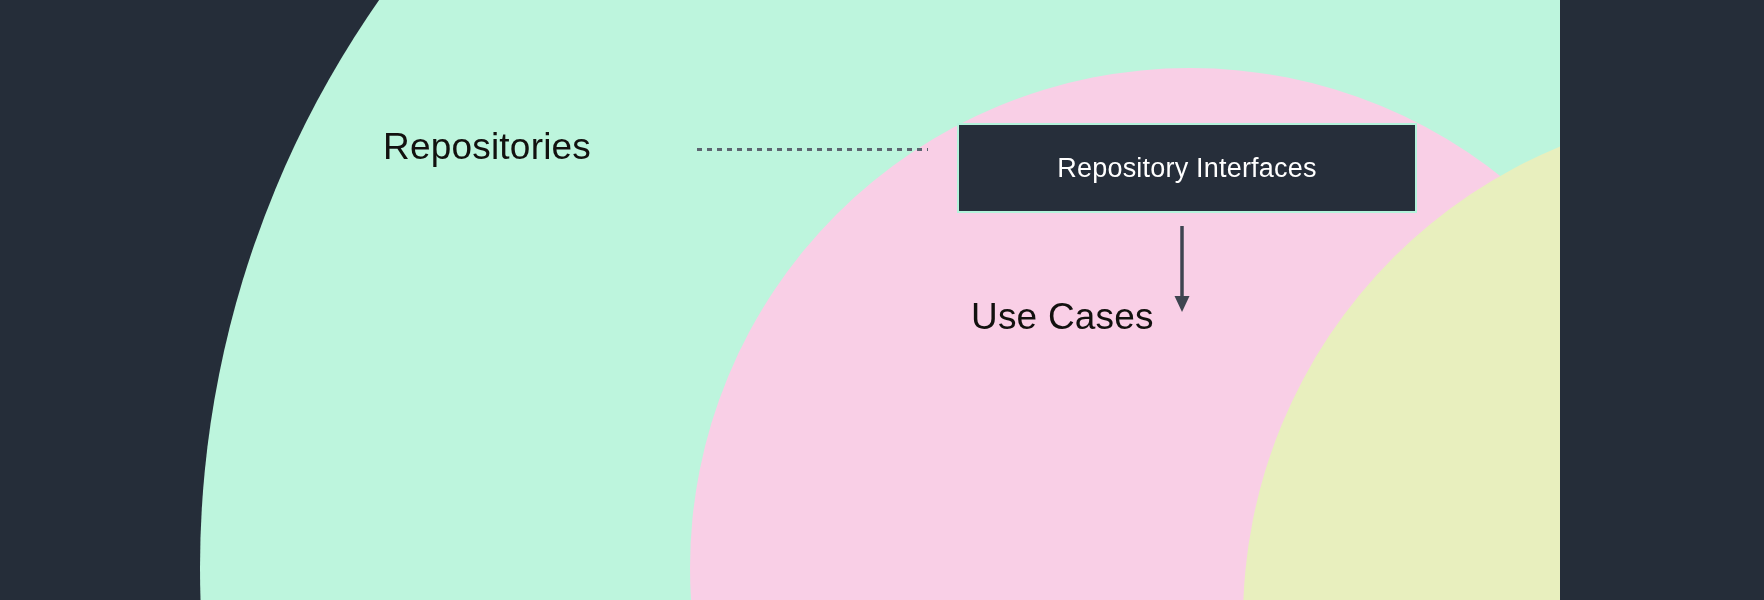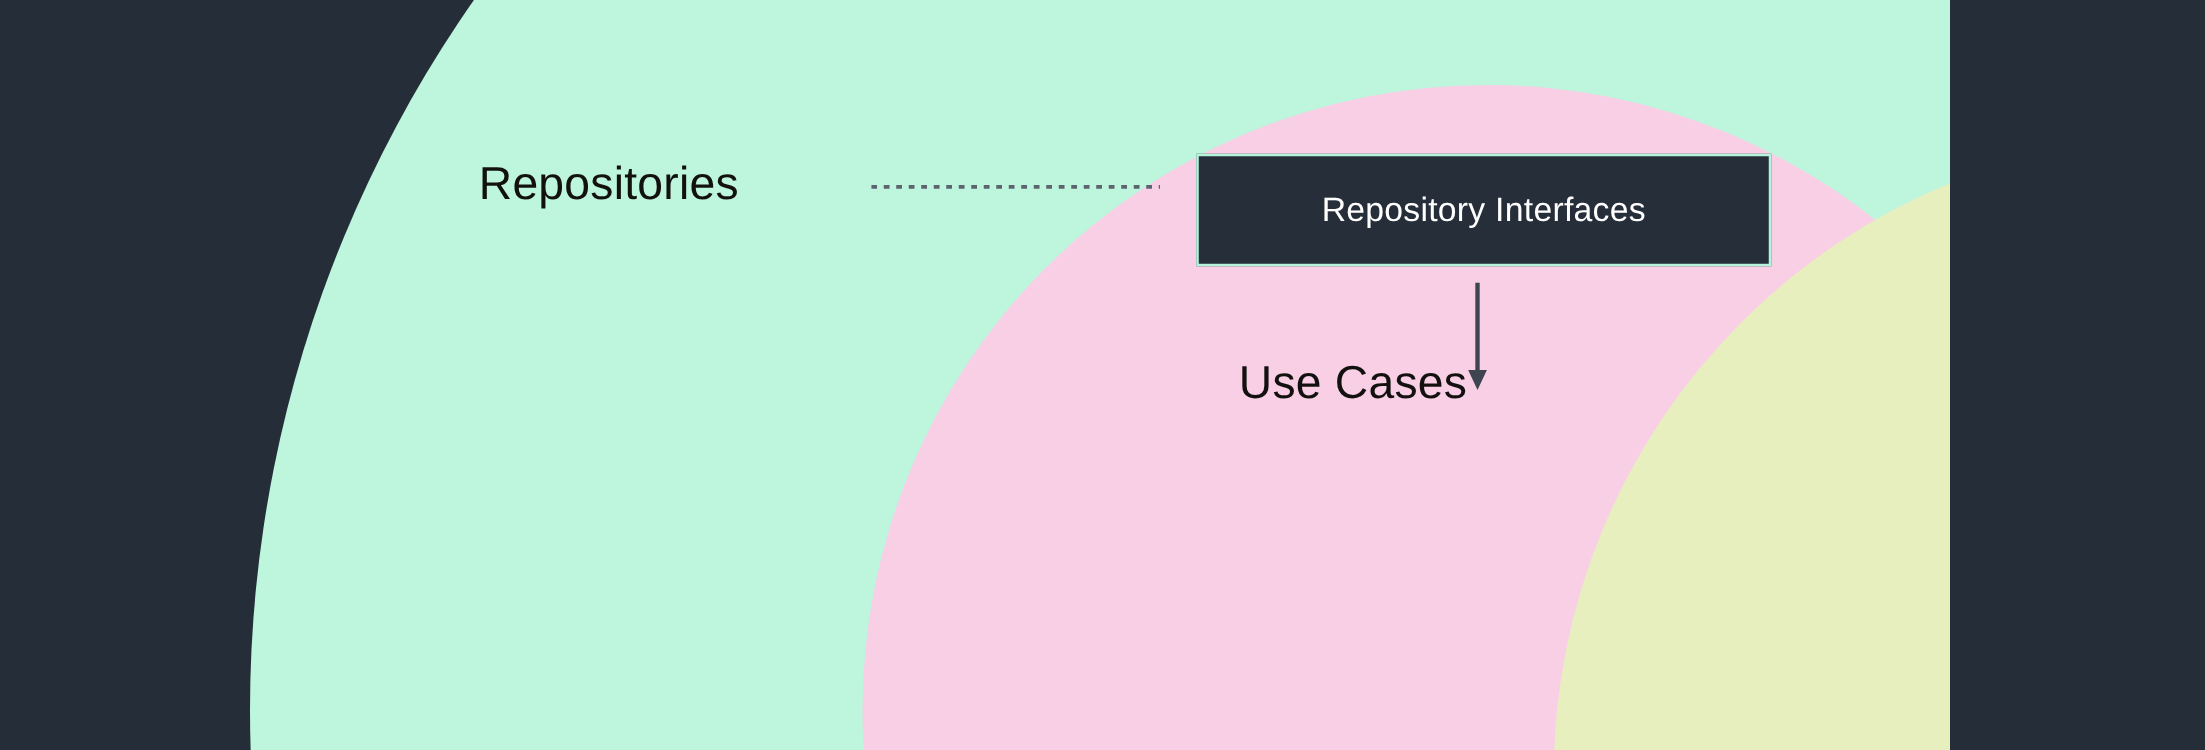--- a/index.html
+++ b/index.html
@@ -36,22 +36,21 @@
     white-space: nowrap;
     line-height: 1;
     user-select: none;
   }
   #label-repositories {
     left: 383px;
     top: 128px;
   }
   #label-usecases {
     left: 971px;
-    top: 287px;
-    margin-left: 20px;
+    top: 298px;
   }
   #label-entities {
     left: 1399px;
     top: 413px;
   }
 
   
   #connector {
     position: absolute;
     left: 697px;

